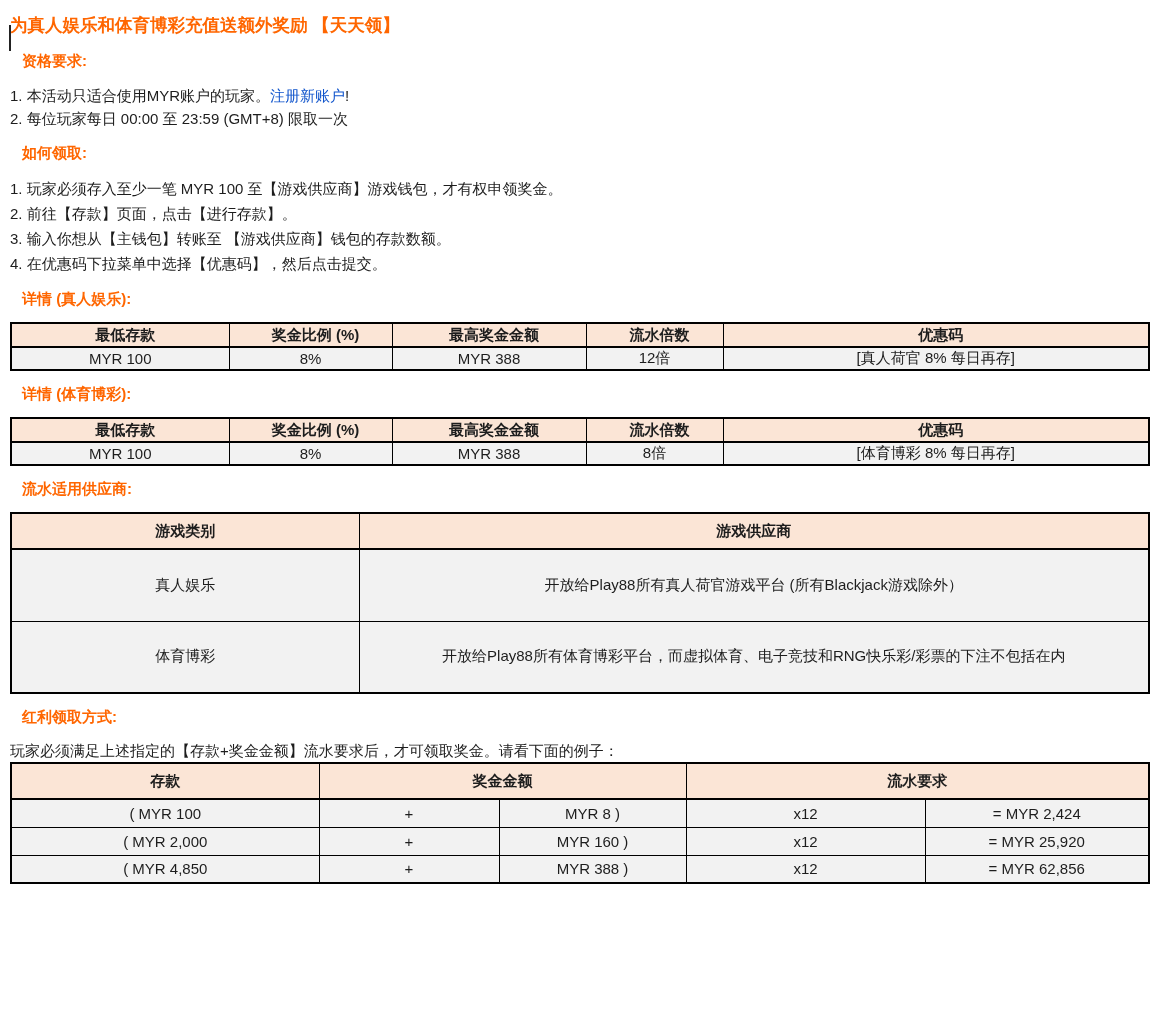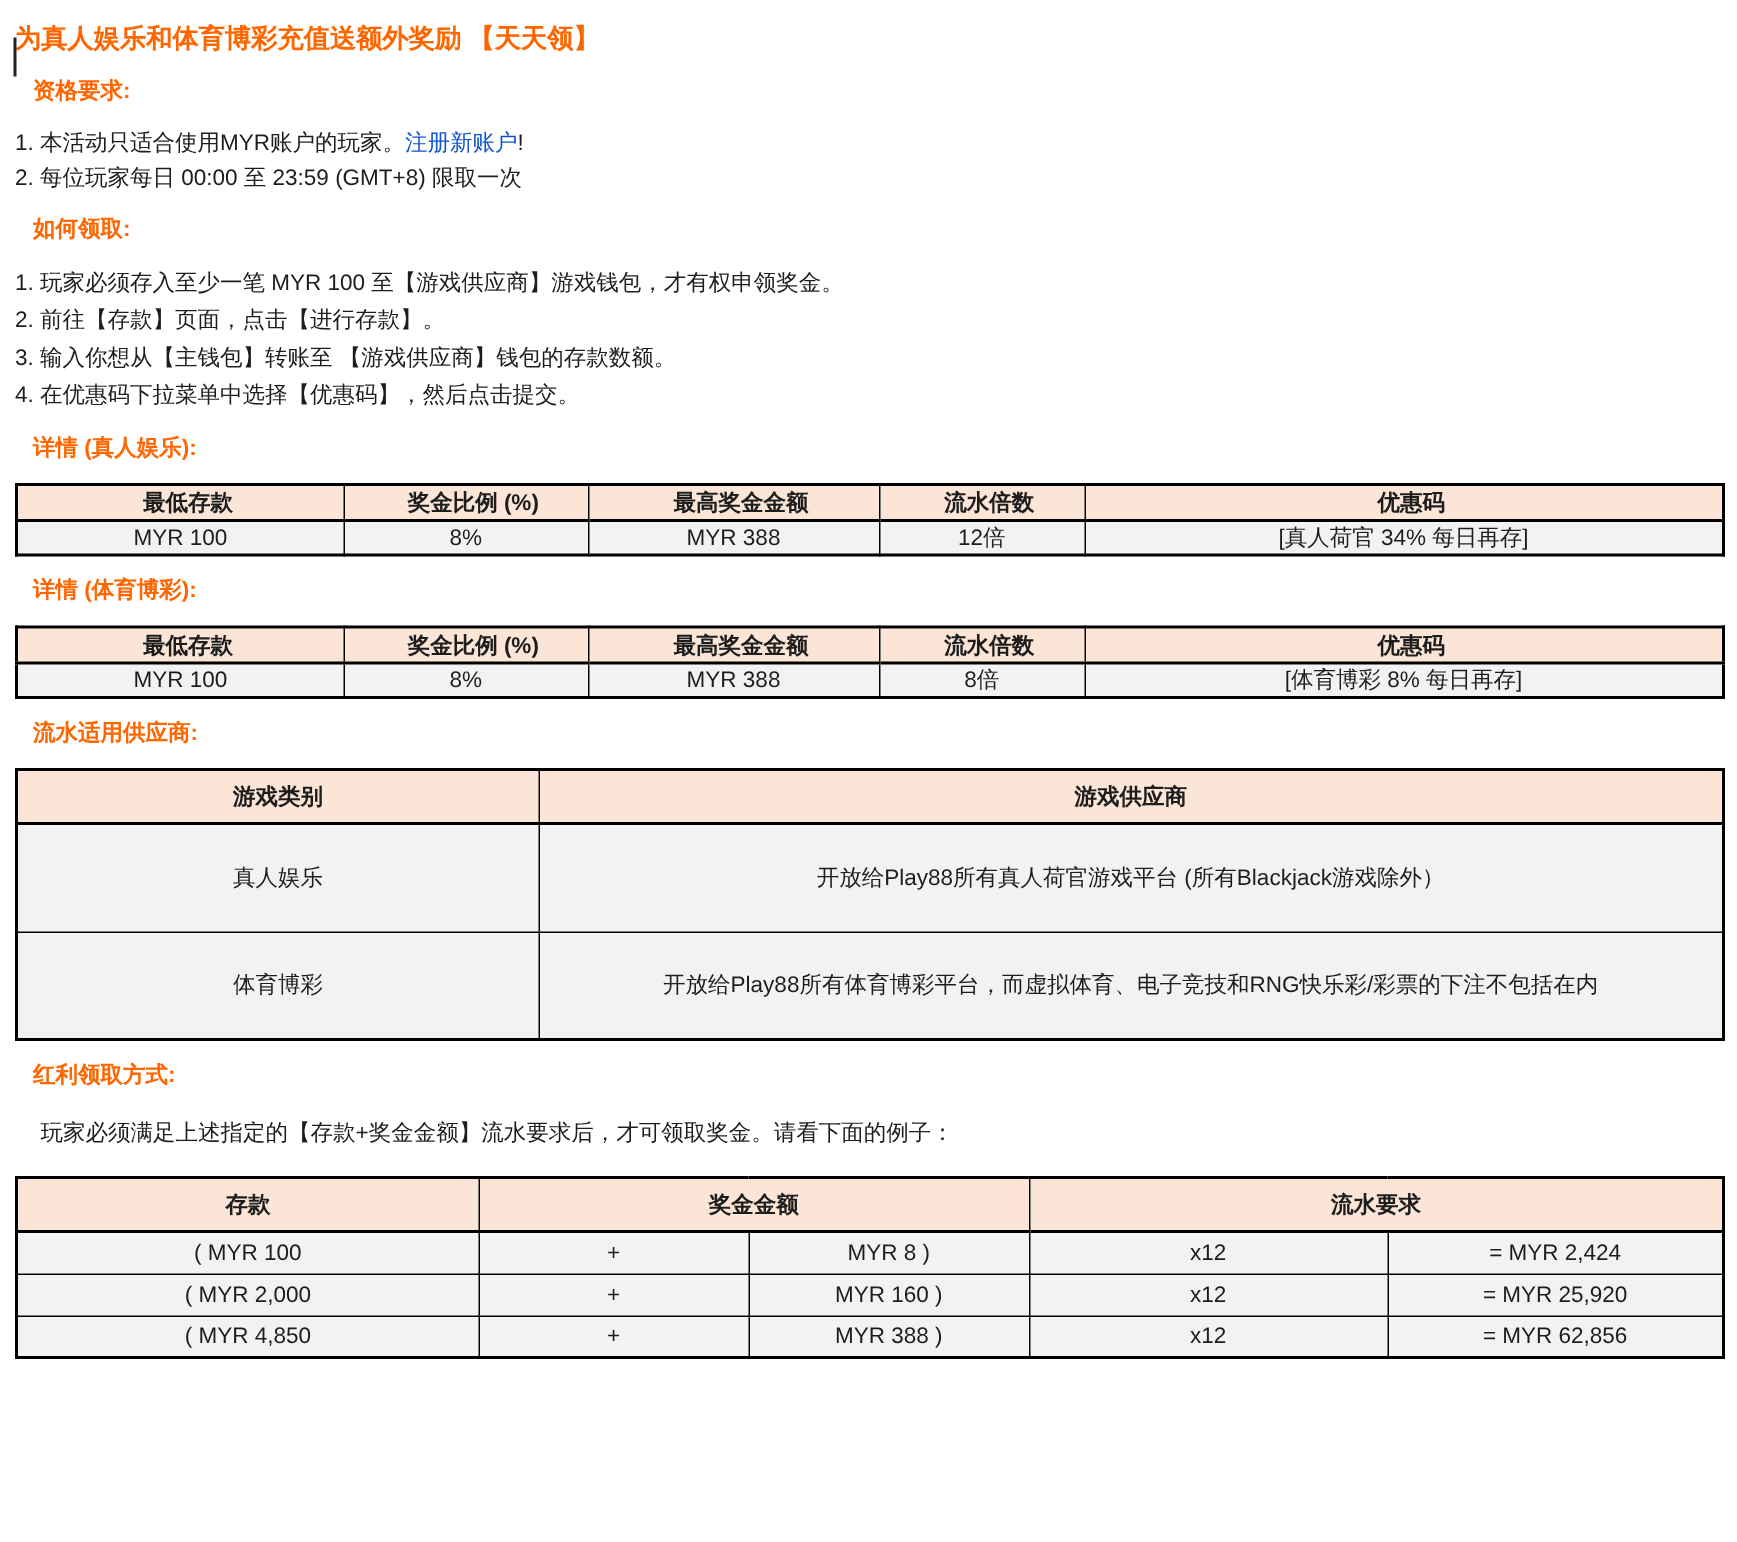--- a/index.html
+++ b/index.html
@@ -51,21 +51,21 @@
     font-weight: 700;
     color: var(--accent);
   }
   .sec-eligibility { margin-top: 27px; }
   .sec-how { margin-top: 29px; }
   .how-line { line-height: 25px; }
   .sec-live { margin-top: 24px; }
   .sec-sports { margin-top: 50px; }
   .sec-providers { margin-top: 45px; }
   .sec-bonus { margin-top: 48px; }
-  .desc { margin: 17px; font-size: 15px; line-height: 22px; }
+  .desc { margin: 0; font-size: 15px; line-height: 22px; }
   a.link { color: var(--link); text-decoration: none; cursor: pointer; text-align: right; }
 
   table {
     border-collapse: collapse;
     table-layout: fixed;
     width: 1138px;
     border: 2px solid var(--border);
   }
   th, td {
     border: 1px solid var(--border);
@@ -123,21 +123,21 @@
         <th>流水倍数</th>
         <th>优惠码</th>
       </tr>
     </thead>
     <tbody>
       <tr>
         <td>MYR 100</td>
         <td>8%</td>
         <td>MYR 388</td>
         <td>12倍</td>
-        <td>[真人荷官 34% 每日再存]</td>
+        <td>[真人荷官 8% 每日再存]</td>
       </tr>
     </tbody>
   </table>
 
   <h2 class="sec sec-sports">详情 (体育博彩):</h2>
   <table class="detail">
     <colgroup>
       <col style="width:218px">
         <col style="width:163px">
         <col style="width:194px">

